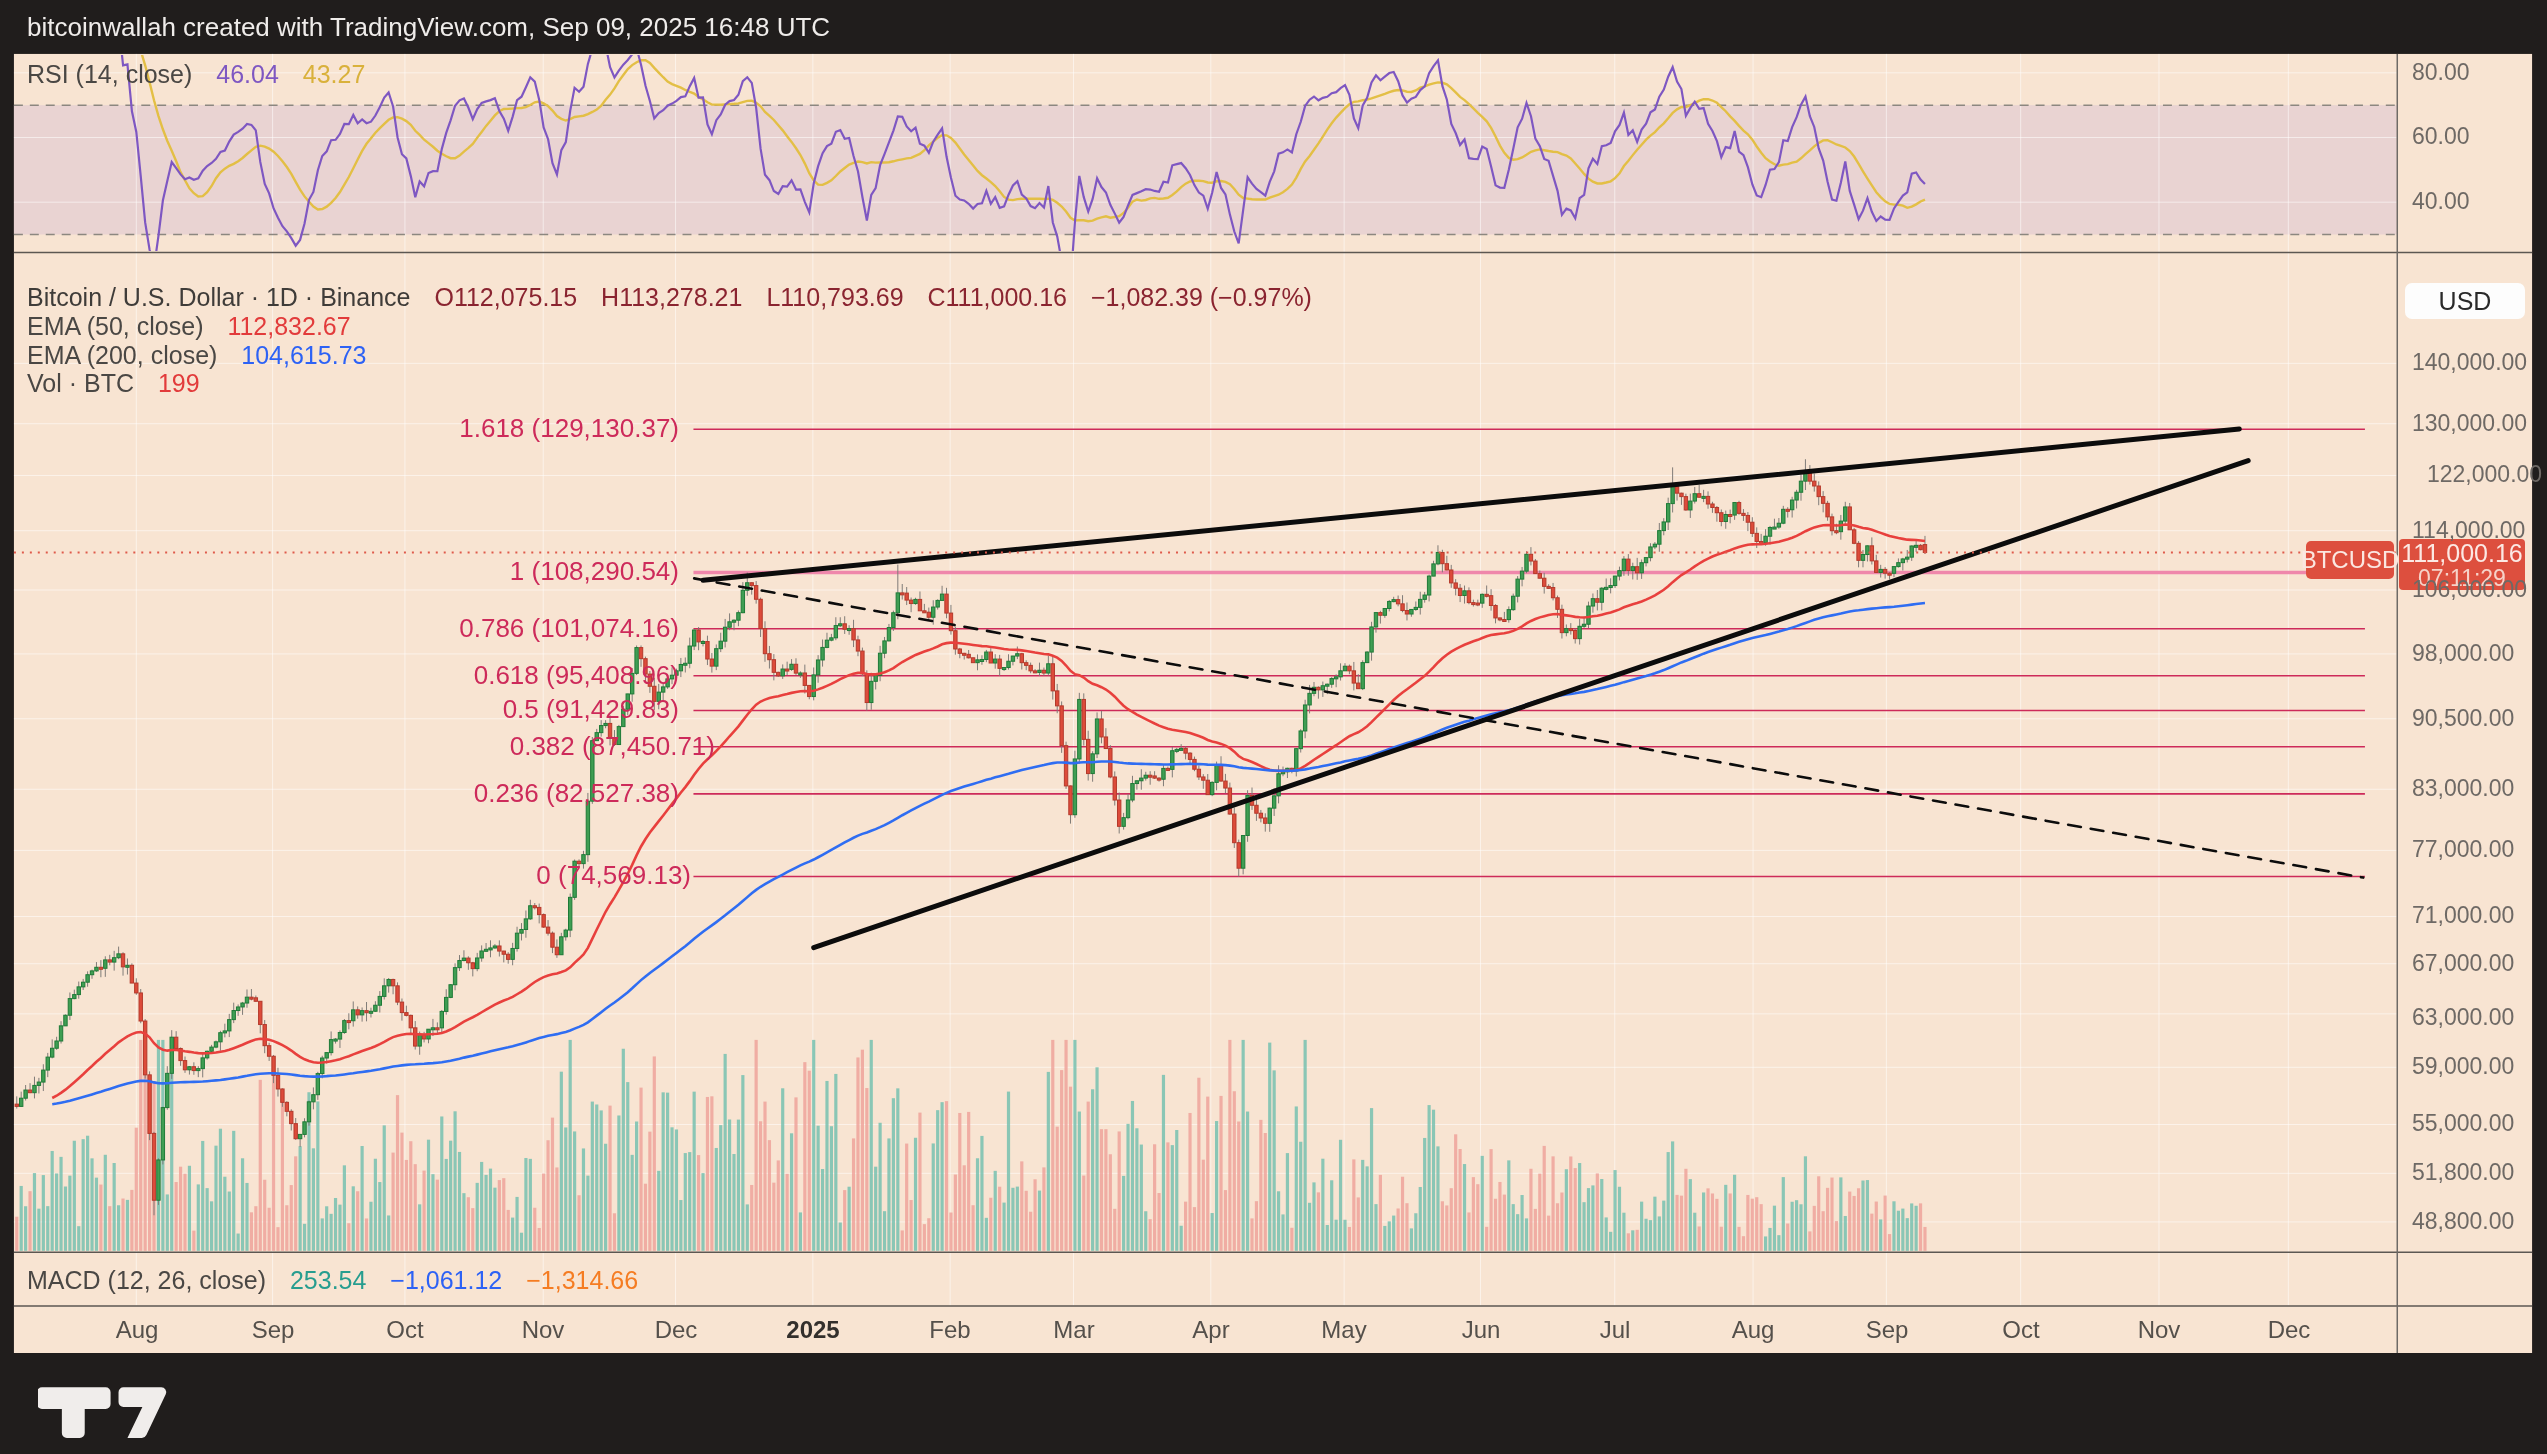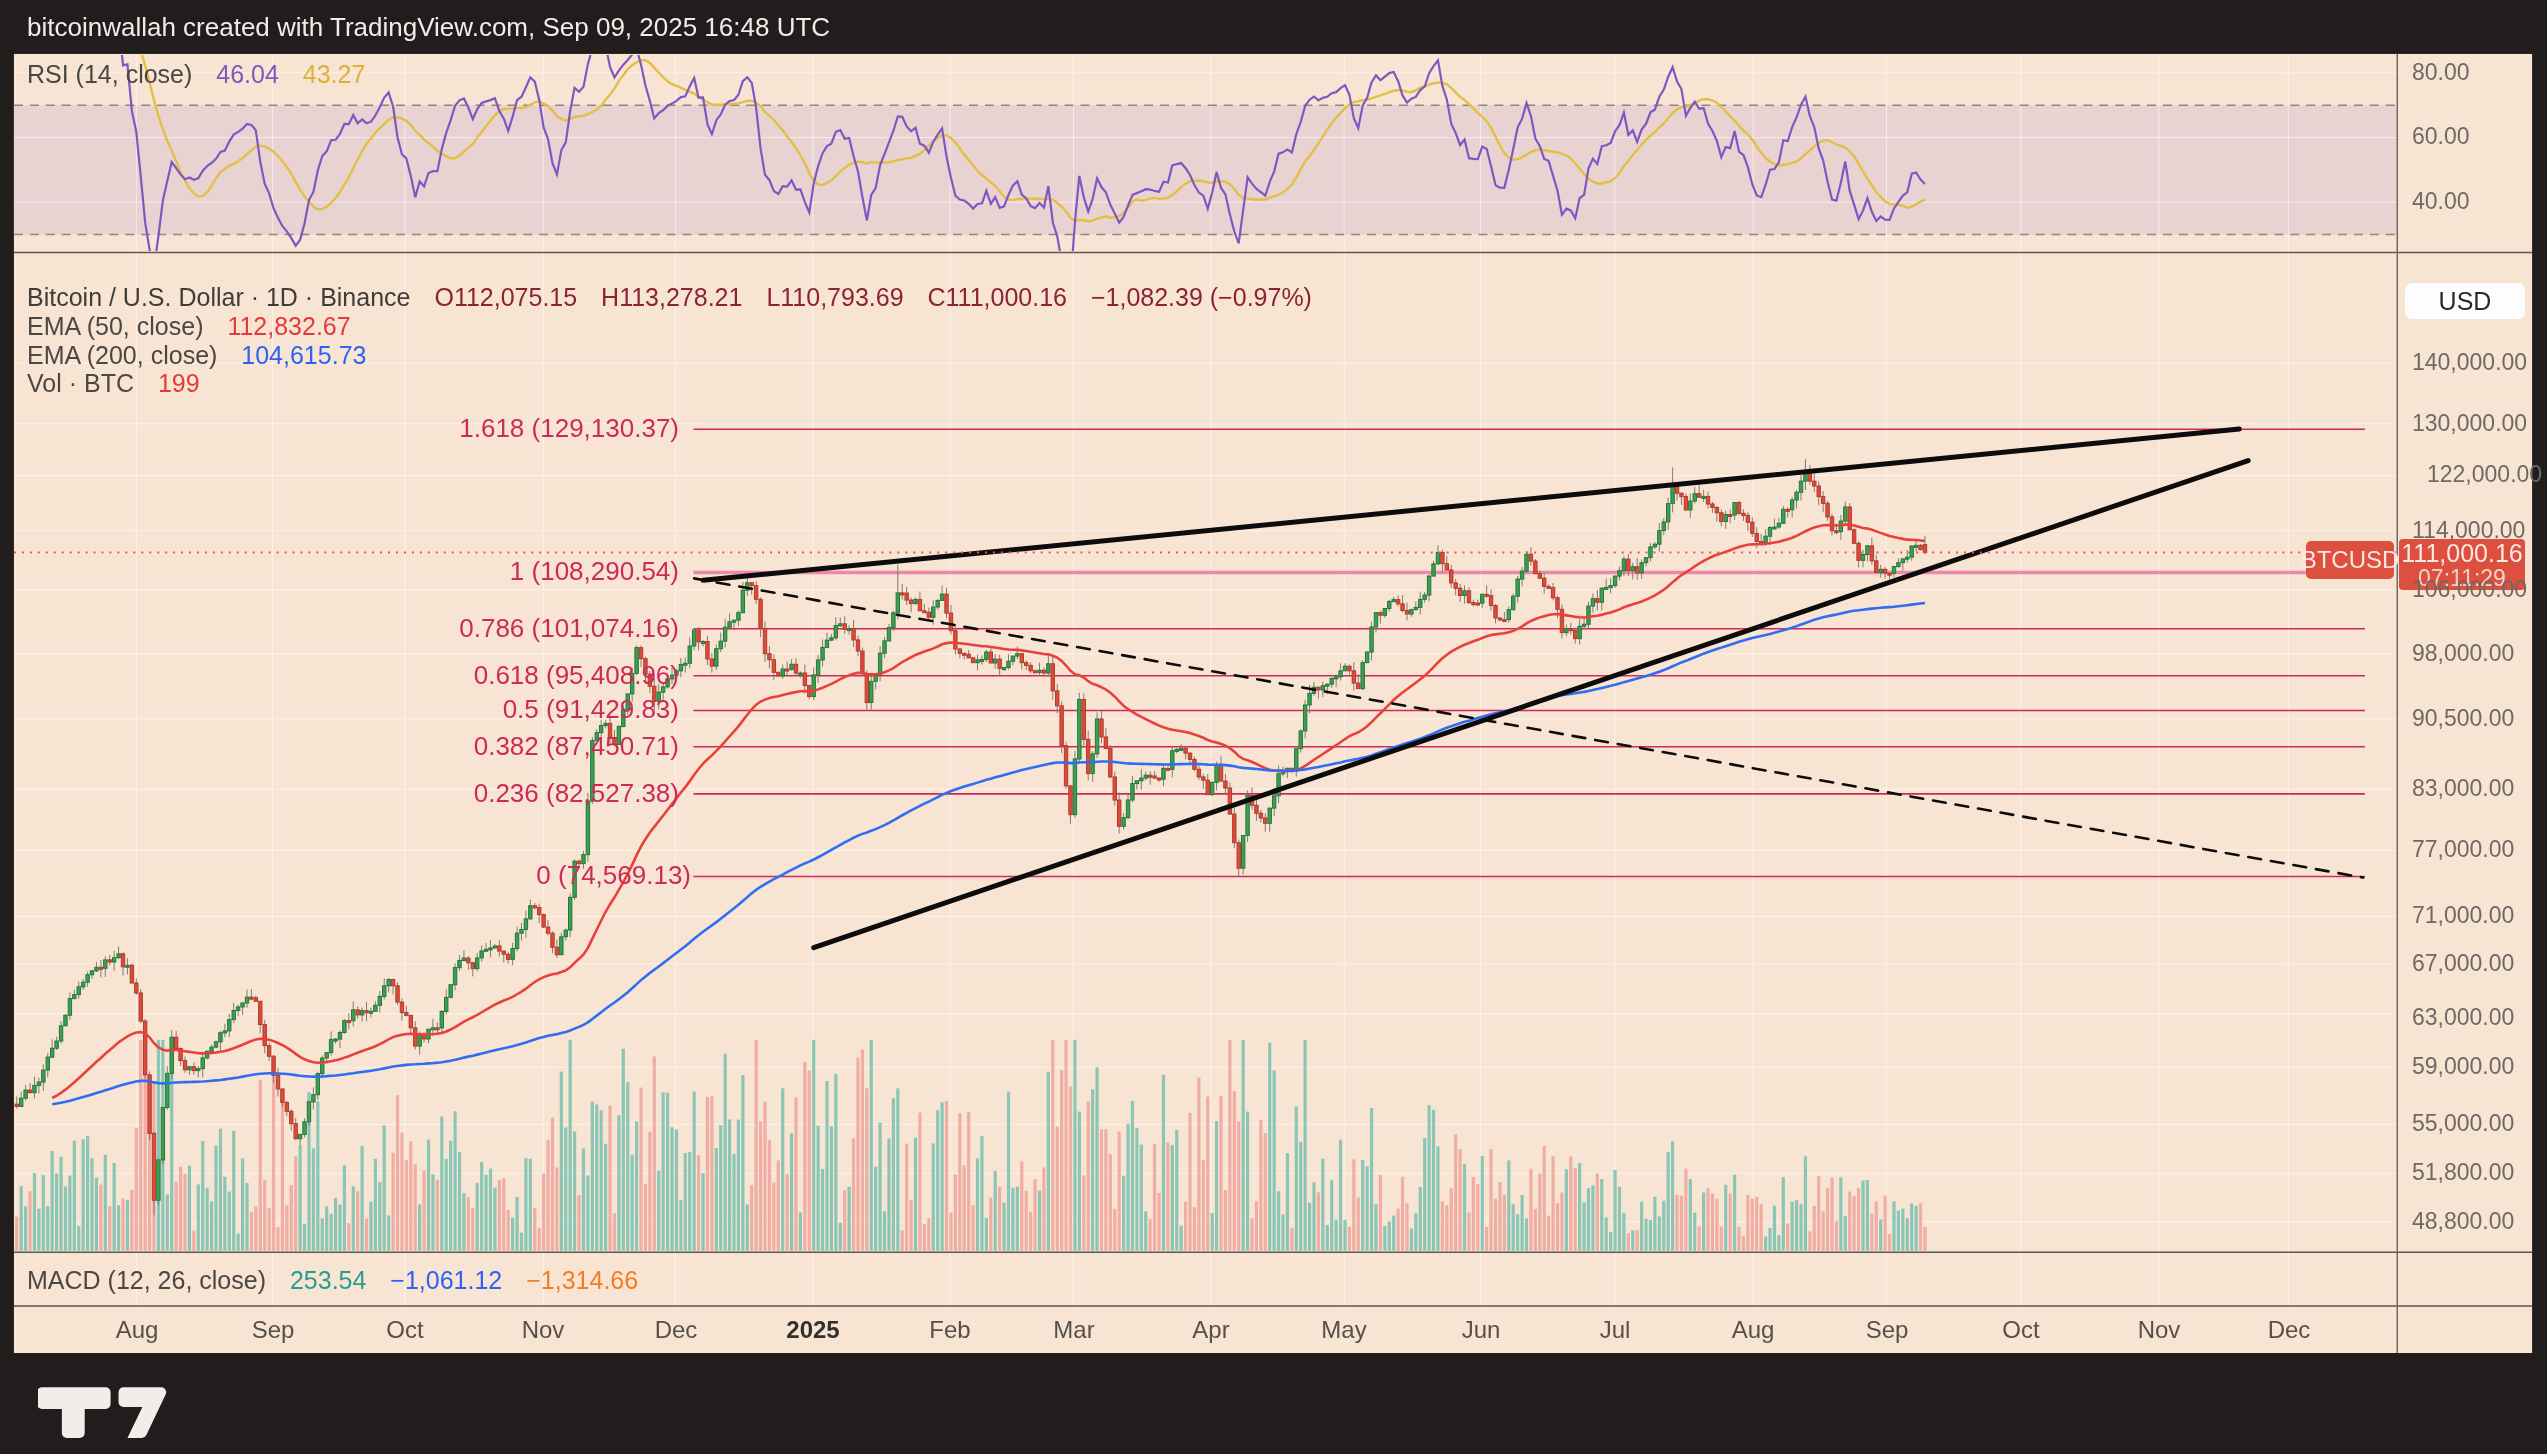--- a/index.html
+++ b/index.html
@@ -1473,21 +1473,21 @@
       <div class="axis-lbl" style="top: 1159px;">51,800.00</div>
       <div class="axis-lbl" style="top: 1208px;">48,800.00</div>
       <div class="axis-lbl" style="top: 59px;">80.00</div>
       <div class="axis-lbl" style="top: 123px;">60.00</div>
       <div class="axis-lbl" style="top: 188px;">40.00</div>
       <div class="fib-lbl" style="top: 413px;">1.618 (129,130.37)</div>
       <div class="fib-lbl" style="top: 556px;">1 (108,290.54)</div>
       <div class="fib-lbl" style="top: 613px;">0.786 (101,074.16)</div>
       <div class="fib-lbl" style="top: 660px;">0.618 (95,408.96)</div>
       <div class="fib-lbl" style="top: 694px;">0.5 (91,429.83)</div>
-      <div class="fib-lbl" style="top: 731px;">0.382 (87,450.71)</div>
+      <div class="fib-lbl" style="top: 731px; padding-left: 36px;">0.382 (87,450.71)</div>
       <div class="fib-lbl" style="top: 778px;">0.236 (82,527.38)</div>
       <div class="fib-lbl" style="top: 860px; margin-left: 12px;">0 (74,569.13)</div>
       <div class="month-lbl" style="left: 92px;">Aug</div>
       <div class="month-lbl" style="left: 228px;">Sep</div>
       <div class="month-lbl" style="left: 360px;">Oct</div>
       <div class="month-lbl" style="left: 498px;">Nov</div>
       <div class="month-lbl" style="left: 631px;">Dec</div>
       <div class="month-lbl month-bold" style="left: 768px;">2025</div>
       <div class="month-lbl" style="left: 905px;">Feb</div>
       <div class="month-lbl" style="left: 1029px;">Mar</div>

